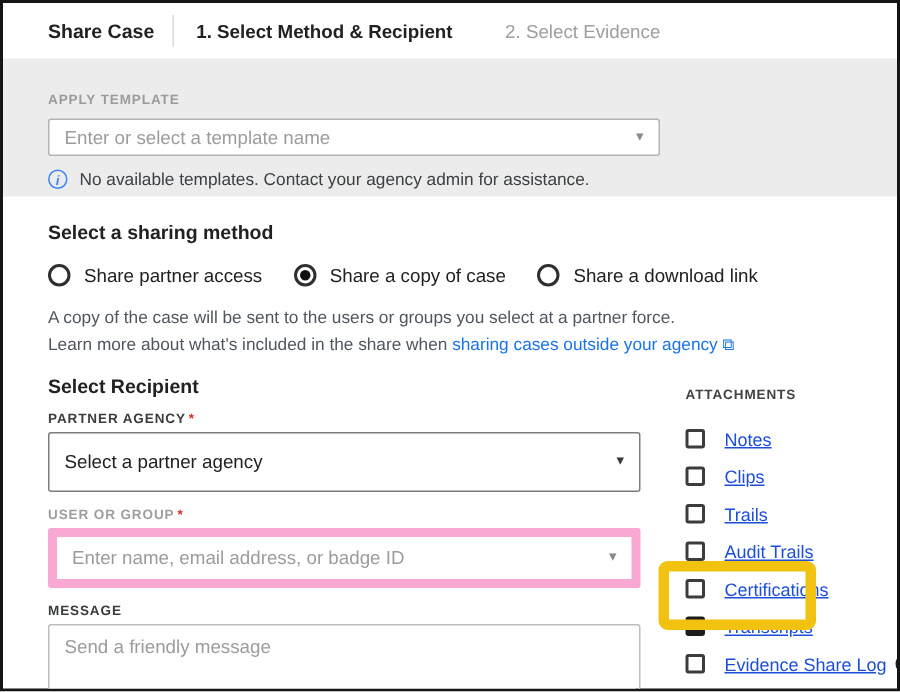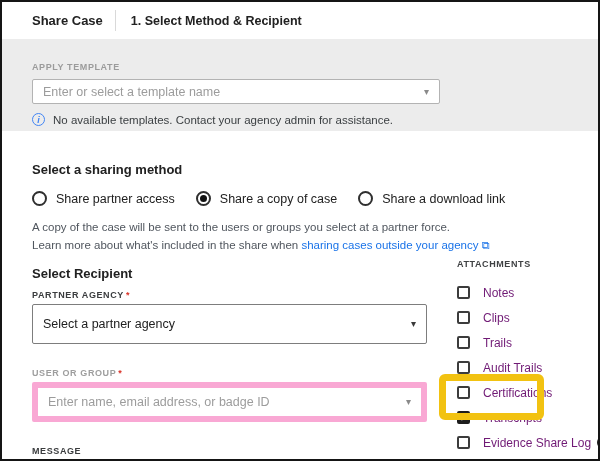--- a/index.html
+++ b/index.html
@@ -43,21 +43,21 @@
   .info-i {
     width: 13px; height: 13px; border: 1.5px solid #4285f4; border-radius: 50%;
     color: #4285f4; font-size: 9px; font-weight: bold; font-style: italic;
     display: inline-flex; align-items: center; justify-content: center;
     margin-right: 8px; flex: 0 0 auto;
   }
   .info-text { font-size: 11.5px; color: #3c4043; }
   
   .main { padding-left: 30px; }
   .h-bold { font-size: 13px; font-weight: bold; color: #212121; }
-  .method-heading { padding-top: 31px; }
+  .method-heading { padding-top: 16px; }
   .radio-row { margin-top: 14px; display: flex; align-items: center; }
   .radio-group { display: flex; align-items: center; margin-right: 21px; cursor: pointer; }
   .radio {
     width: 15px; height: 15px; border: 2px solid #2f2f2f; border-radius: 50%;
     margin-right: 9px; display: inline-flex; align-items: center; justify-content: center;
     background: #fff; flex: 0 0 auto;
   }
   .radio.selected::after {
     content: ""; width: 7px; height: 7px; border-radius: 50%; background: #111;
   }
@@ -65,21 +65,21 @@
   .desc { font-size: 11.5px; color: #50565e; }
   .desc1 { margin-top: 15px; }
   .desc2 { margin-top: 6px; }
   .link { color: #1a73e8; text-decoration: none; cursor: pointer; }
   .ext-icon { color: #1a73e8; font-size: 11px; }
   .recipient-heading { margin-top: 14px; }
   .field-label { display: block; }
   .lbl-dark { color: #3a3c3e; }
   .lbl-gray { color: #9e9e9e; }
   .req { color: #d93025; margin-left: 2px; }
-  .mt8 { margin-top: 9px; } .mt10 { margin-top: 24px; }
+  .mt8 { margin-top: 9px; } .mt10 { margin-top: 10px; }
   .field {
     margin-top: 4px; width: 395px; height: 40px; background: #fff;
     border-radius: 2px; display: flex; align-items: center;
     justify-content: space-between; padding: 0 10px;
   }
   .field.select { border: 1px solid #7d7d7d; cursor: pointer; }
   .field.input  { border: 6px solid #f9a8d4; }
   .value-dark { font-size: 12.5px; color: #212121; }
   .msg-area {
     margin-top: 4px; width: 395px; height: 52px; resize: both;
@@ -92,21 +92,21 @@
   .attachments { position: absolute; left: 455px; top: 251px; }
   .att-heading { color: #404244; }
   .att-list { margin-top: 9px; }
   .att-row { height: 25px; display: flex; align-items: center; cursor: pointer; }
   .cb {
     width: 13px; height: 13px; border: 2px solid #3c3c3c; border-radius: 2px;
     background: #fff; margin-right: 13px; flex: 0 0 auto;
     display: inline-flex; align-items: center; justify-content: center;
   }
   .cb.checked { background: #1d1d1d; border-color: #1d1d1d; color: #fff; font-size: 10px; font-weight: bold; line-height: 1; }
-  .att-label { font-size: 12px; color: #701a75; white-space: nowrap; }
+  .att-label { font-size: 12px; color: #1d4ed8; white-space: nowrap; text-decoration: underline; }
   .help-icon {
     margin-left: 6px; width: 13px; height: 13px; border-radius: 50%;
     background: #1f1f1f; color: #fff; font-size: 9px; font-weight: bold;
     display: inline-flex; align-items: center; justify-content: center; cursor: pointer;
   }
   
   .highlight-box {
     position: absolute; left: 437px; top: 372px; width: 105px; height: 46px;
     border: 7px solid #f2c211; border-radius: 6px;
     pointer-events: none; z-index: 5; background: transparent;
@@ -114,20 +114,21 @@
 </style>
 </head>
 <body>
 
 <div class="frame">
 
   <div class="header">
     <span class="hdr-title">Share Case</span>
     <span class="hdr-divider"></span>
     <span class="step active">1. Select Method &amp; Recipient</span>
+    <span class="step inactive">2. Select Evidence</span>
   </div>
 
   <div class="banner">
     <span class="small-label">APPLY TEMPLATE</span>
     <div class="tpl-select">
       <span class="placeholder">Enter or select a template name</span>
       <span class="caret">▾</span>
     </div>
     <div class="info-row">
       <span class="info-i">i</span>

